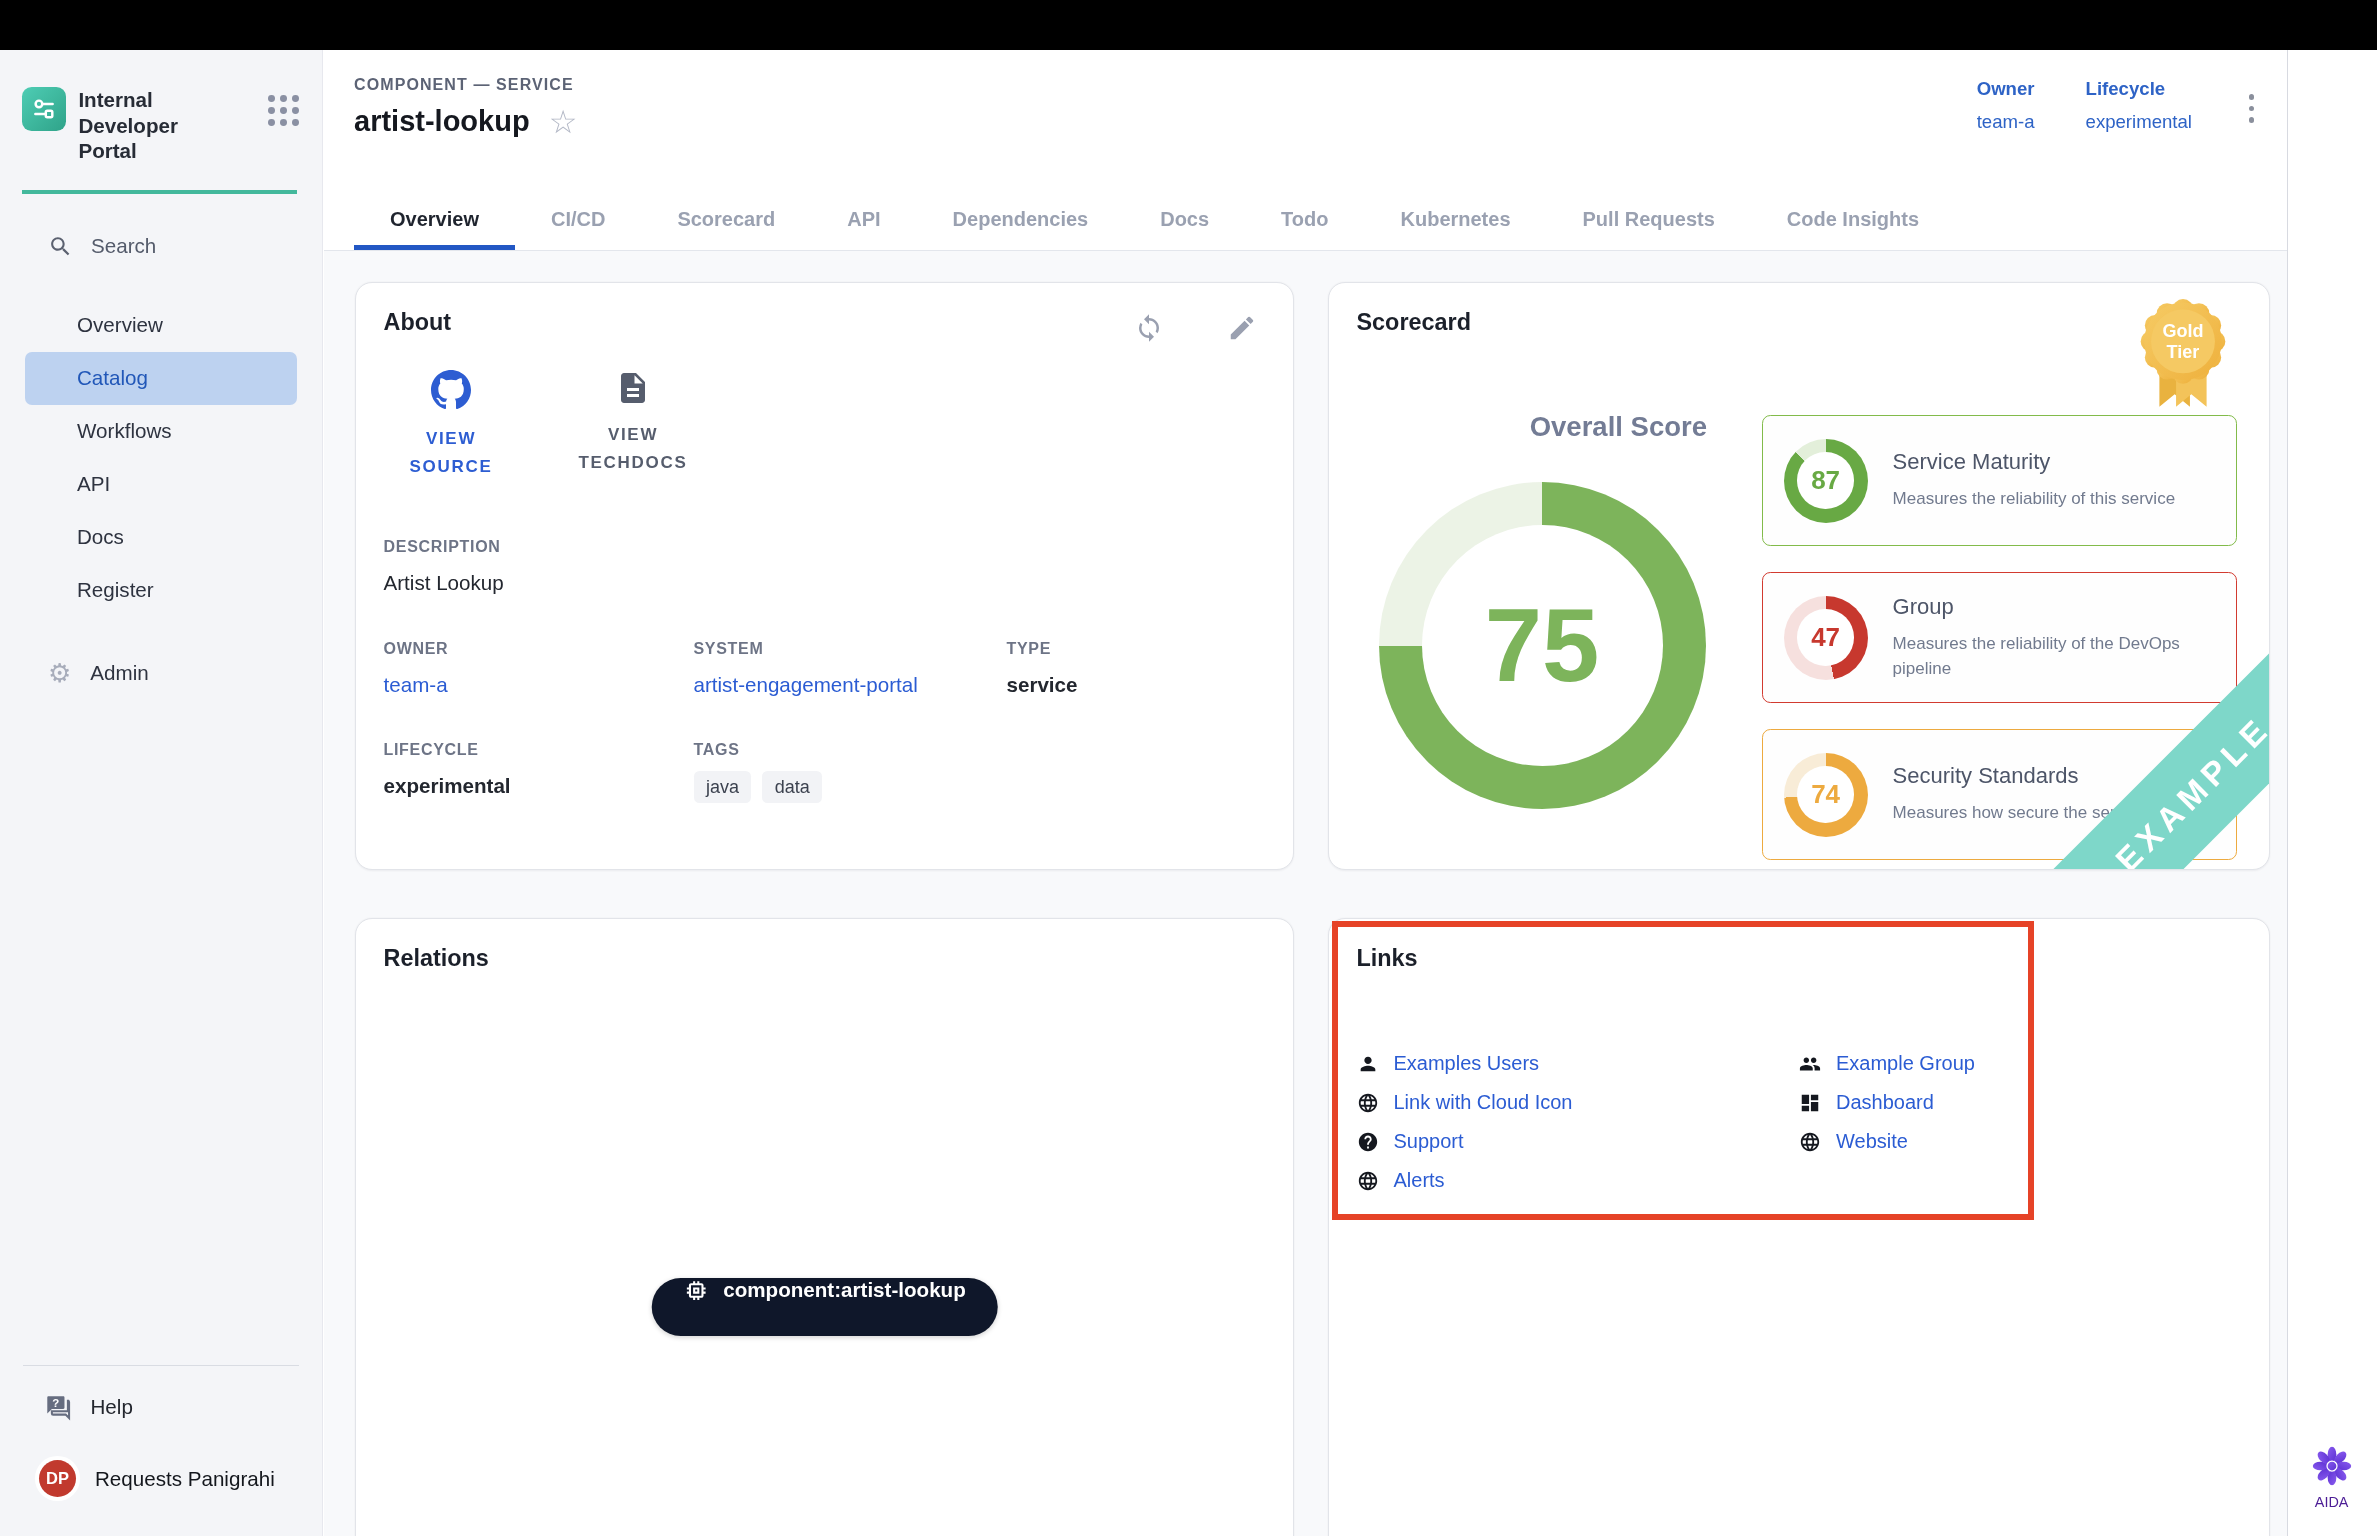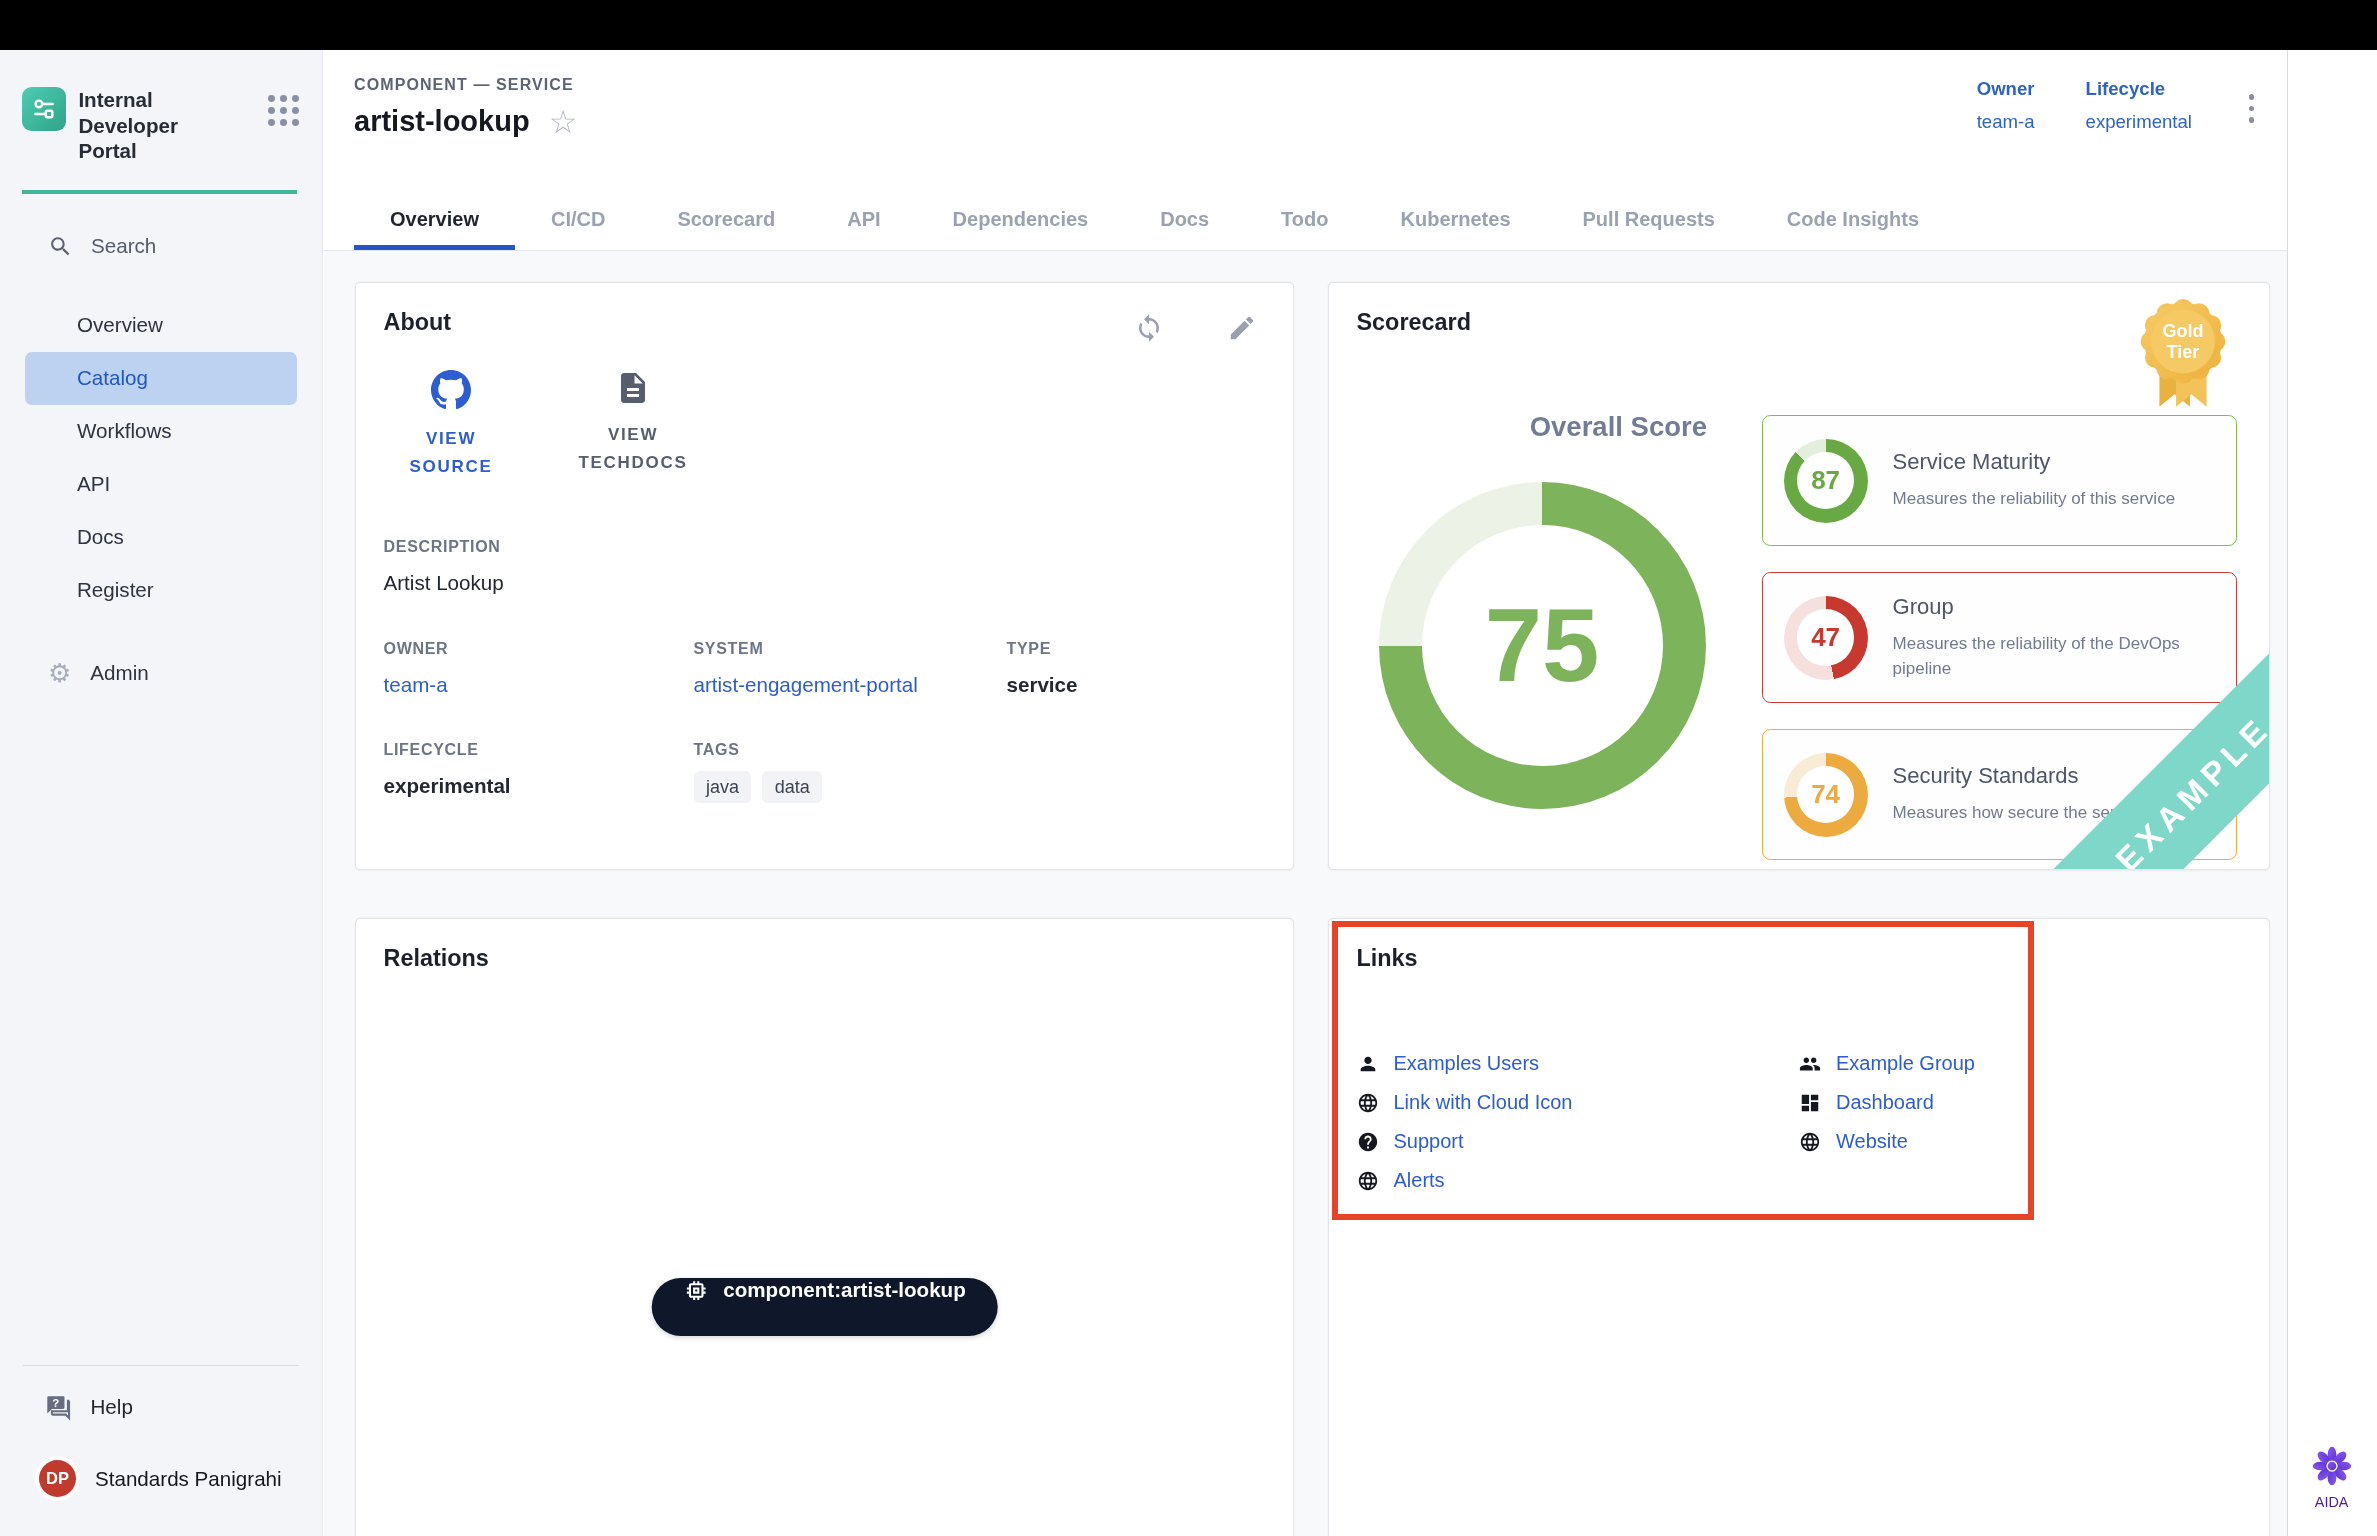--- a/index.html
+++ b/index.html
@@ -46,21 +46,21 @@
   .kebab { display:flex; flex-direction:column; gap:6.2px; margin-top:16.5px; cursor:pointer; padding:0 5.5px; }
   .kebab i { width:5.5px; height:5.5px; border-radius:50%; background:#8a8f9c; }
   .tabs { position:absolute; left:30px; bottom:0; display:flex; }
   .tab { padding:0 36px 19px; font-size:20px; font-weight:600; color:#9aa1b1; cursor:pointer; position:relative; }
   .tab.active { color:#1f242e; }
   .tab.active::after { content:""; position:absolute; left:0; right:0; bottom:0; height:4.8px; background:#2257c4; }
 
   
   .content { position:absolute; left:324px; top:251px; right:90px; bottom:0; background:#f8f9fb; }
   .gutter-line { position:absolute; top:50px; right:89px; bottom:0; width:0.7px; background:#d8dae1; }
-  .card { position:absolute; background:#fff; border:0.7px solid #e2e4e9; border-radius:5px; box-shadow:0 0.7px 2.1px rgba(20,24,40,.06); }
+  .card { position:absolute; background:#fff; border:0.7px solid #e2e4e9; border-radius:17px; box-shadow:0 0.7px 2.1px rgba(20,24,40,.06); }
   .card-pad { padding:26px 27.5px; }
   .card-title { font-size:23.4px; font-weight:700; color:#1b202a; }
   #about-card     { left:31px;   top:31px;  width:939px; height:588px; }
   #scorecard-card { left:1004px; top:31px;  width:942px; height:588px; overflow:hidden; }
   #relations-card { left:31px;   top:667px; width:939px; height:640px; }
   #links-card     { left:1004px; top:667px; width:942px; height:640px; }
   .hl-box { position:absolute; left:1008px; top:670px; width:702px; height:299px; border:6.2px solid #e64327; z-index:5; pointer-events:none; }
 
   
   .card-actions { position:absolute; top:30px; right:36px; display:flex; gap:63px; }
@@ -184,21 +184,21 @@
     <div class="help-row">
       <svg width="27.5" height="27.5" viewBox="0 0 24 24" style="font-size:30px">
         <path fill="#666d80" d="M17 12V3c0-.55-.45-1-1-1H3c-.55 0-1 .45-1 1v14l4-4h10c.55 0 1-.45 1-1z"></path>
         <path fill="none" stroke="#666d80" stroke-width="1.8" d="M21 6h-1v9H6v2c0 .55.45 1 1 1h11l3 3V7c0-.55-.45-1-1-1z"></path>
         <text x="9.4" y="11.4" font-size="10" font-weight="bold" fill="#ffffff" text-anchor="middle" font-family="Liberation Sans, sans-serif">?</text>
       </svg>
       <span>Help</span>
     </div>
     <div class="user-row">
       <div class="avatar">DP</div>
-      <div class="user-name">Standards Panigrahi</div>
+      <div class="user-name">Requests Panigrahi</div>
     </div>
   </div>
 </div>
 
 <div class="main-header">
   <div class="eyebrow">COMPONENT — SERVICE</div>
   <div class="title-row">
     <div class="page-title">artist-lookup</div>
     <div class="star">☆</div>
   </div>

